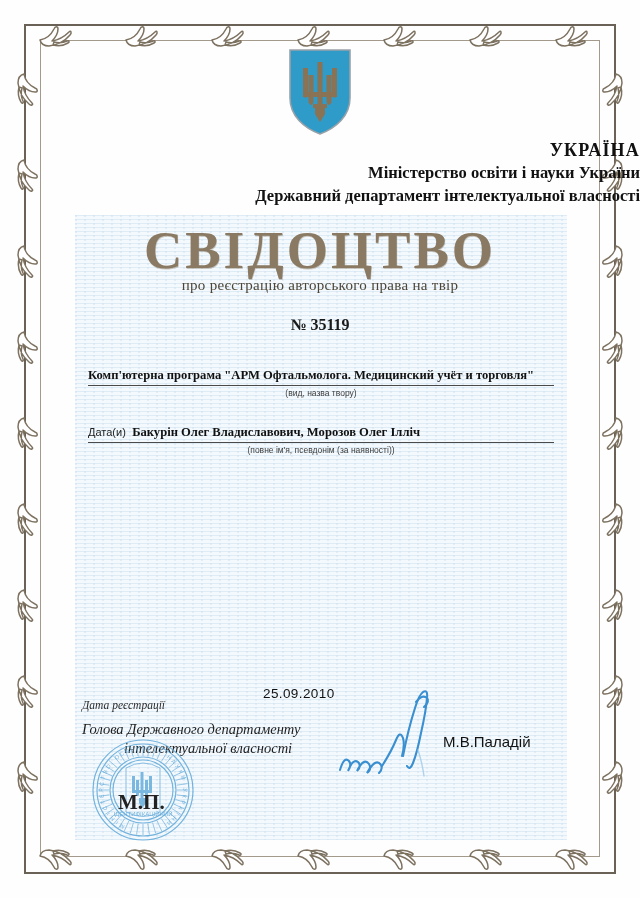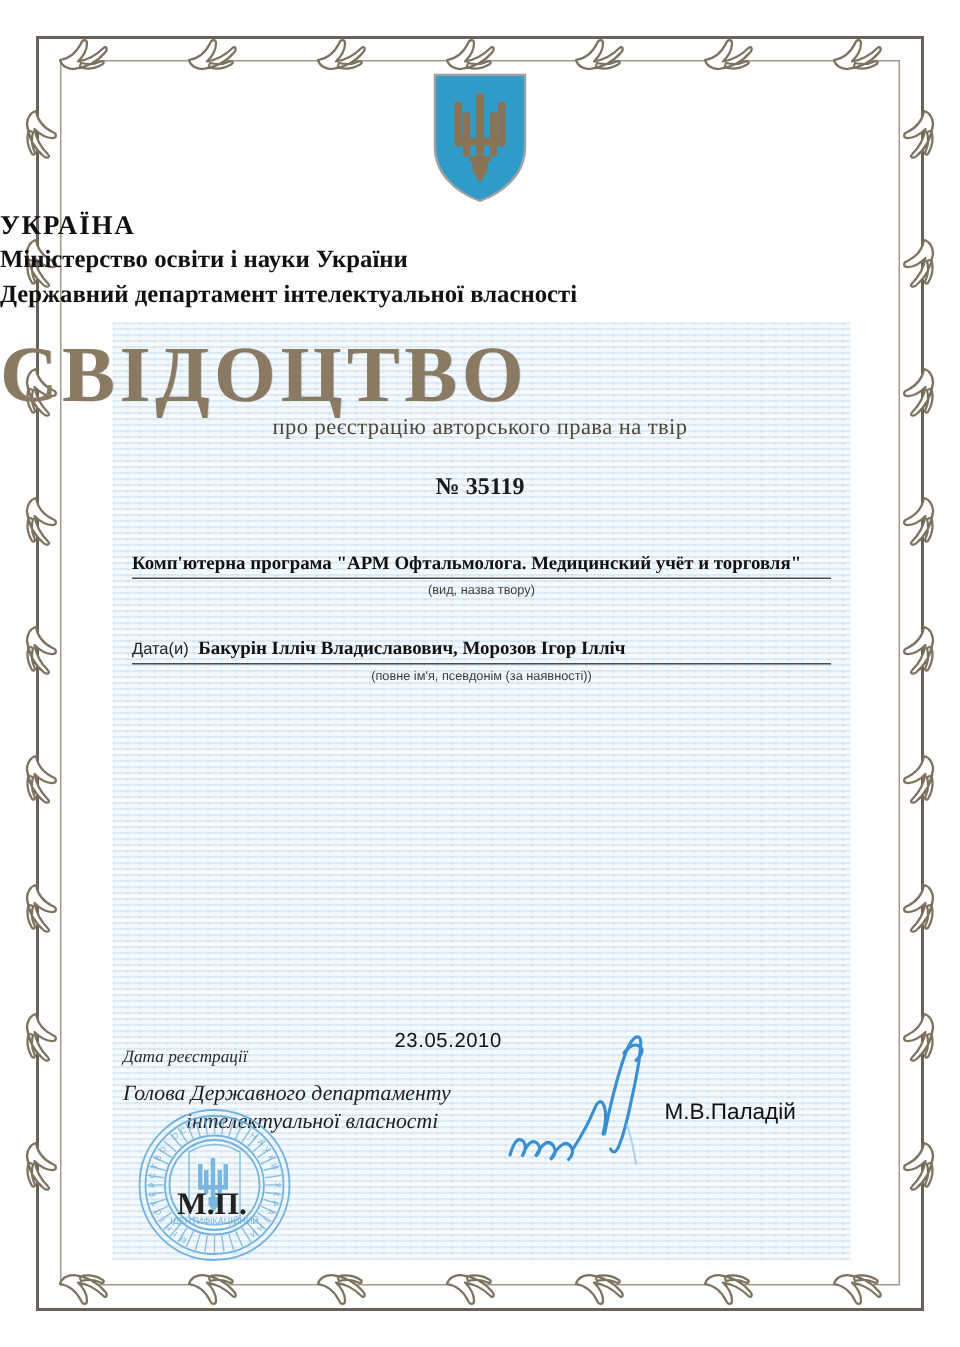--- a/index.html
+++ b/index.html
@@ -68,21 +68,21 @@
 
   .emblem{
     position:absolute;
     left:286px;top:48px;
     width:68px;height:88px;
   }
 
   .hdr{
     position:absolute;
     width:100%;
-    text-align:left;
+    text-align:right;
     color:#111111;
     font-family:"Liberation Serif", serif;
   }
   #hdr-country{
     top:140px;
     font-size:18px;
     font-weight:bold;
     letter-spacing:1.2px;
   }
   #hdr-ministry{
@@ -92,21 +92,21 @@
   }
   #hdr-department{
     top:186px;
     font-size:16.5px;
     font-weight:bold;
   }
 
   #title-main{
     position:absolute;
     top:220px;width:100%;
-    text-align:left;
+    text-align:center;
     font-size:53px;
     font-weight:bold;
     letter-spacing:3px;
     color:#8a7a63;
     font-family:"Liberation Serif", serif;
     text-shadow:0.5px 0.5px 0 rgba(120,105,80,0.35);
   }
   #title-sub{
     position:absolute;
     top:277px;width:100%;
@@ -338,27 +338,27 @@
     <div id="title-sub">про реєстрацію авторського права на твір</div>
     <div id="cert-number">№ 35119</div>
 
     <div class="field" id="field-work">
       <div class="line-text">Комп'ютерна програма "АРМ Офтальмолога. Медицинский учёт и торговля"</div>
       <div class="rule"></div>
       <div class="caption">(вид, назва твору)</div>
     </div>
 
     <div class="field" id="field-author">
-      <div class="line-text"><span class="prefix">Дата(и)</span>&nbsp;&nbsp;<span>Бакурін Ілліч Владиславович, Морозов Ігор Ілліч</span></div>
+      <div class="line-text"><span class="prefix">Дата(и)</span>&nbsp;&nbsp;<span>Бакурін Олег Владиславович, Морозов Олег Ілліч</span></div>
       <div class="rule"></div>
       <div class="caption">(повне ім'я, псевдонім (за наявності))</div>
     </div>
 
     <div id="reg-date-label">Дата реєстрації</div>
-    <div id="reg-date-value">23.05.2010</div>
+    <div id="reg-date-value">25.09.2010</div>
 
     <div id="chair-title">
       <span>Голова Державного департаменту</span>
       <span class="l2">інтелектуальної власності</span>
     </div>
     <div id="chair-name">М.В.Паладій</div>
     <div id="mp-label">М.П.</div>
 
     <svg class="stamp" viewBox="0 0 130 105">
       <g fill="none" stroke="#5fa8d8" stroke-width="1.2" opacity="0.85">

